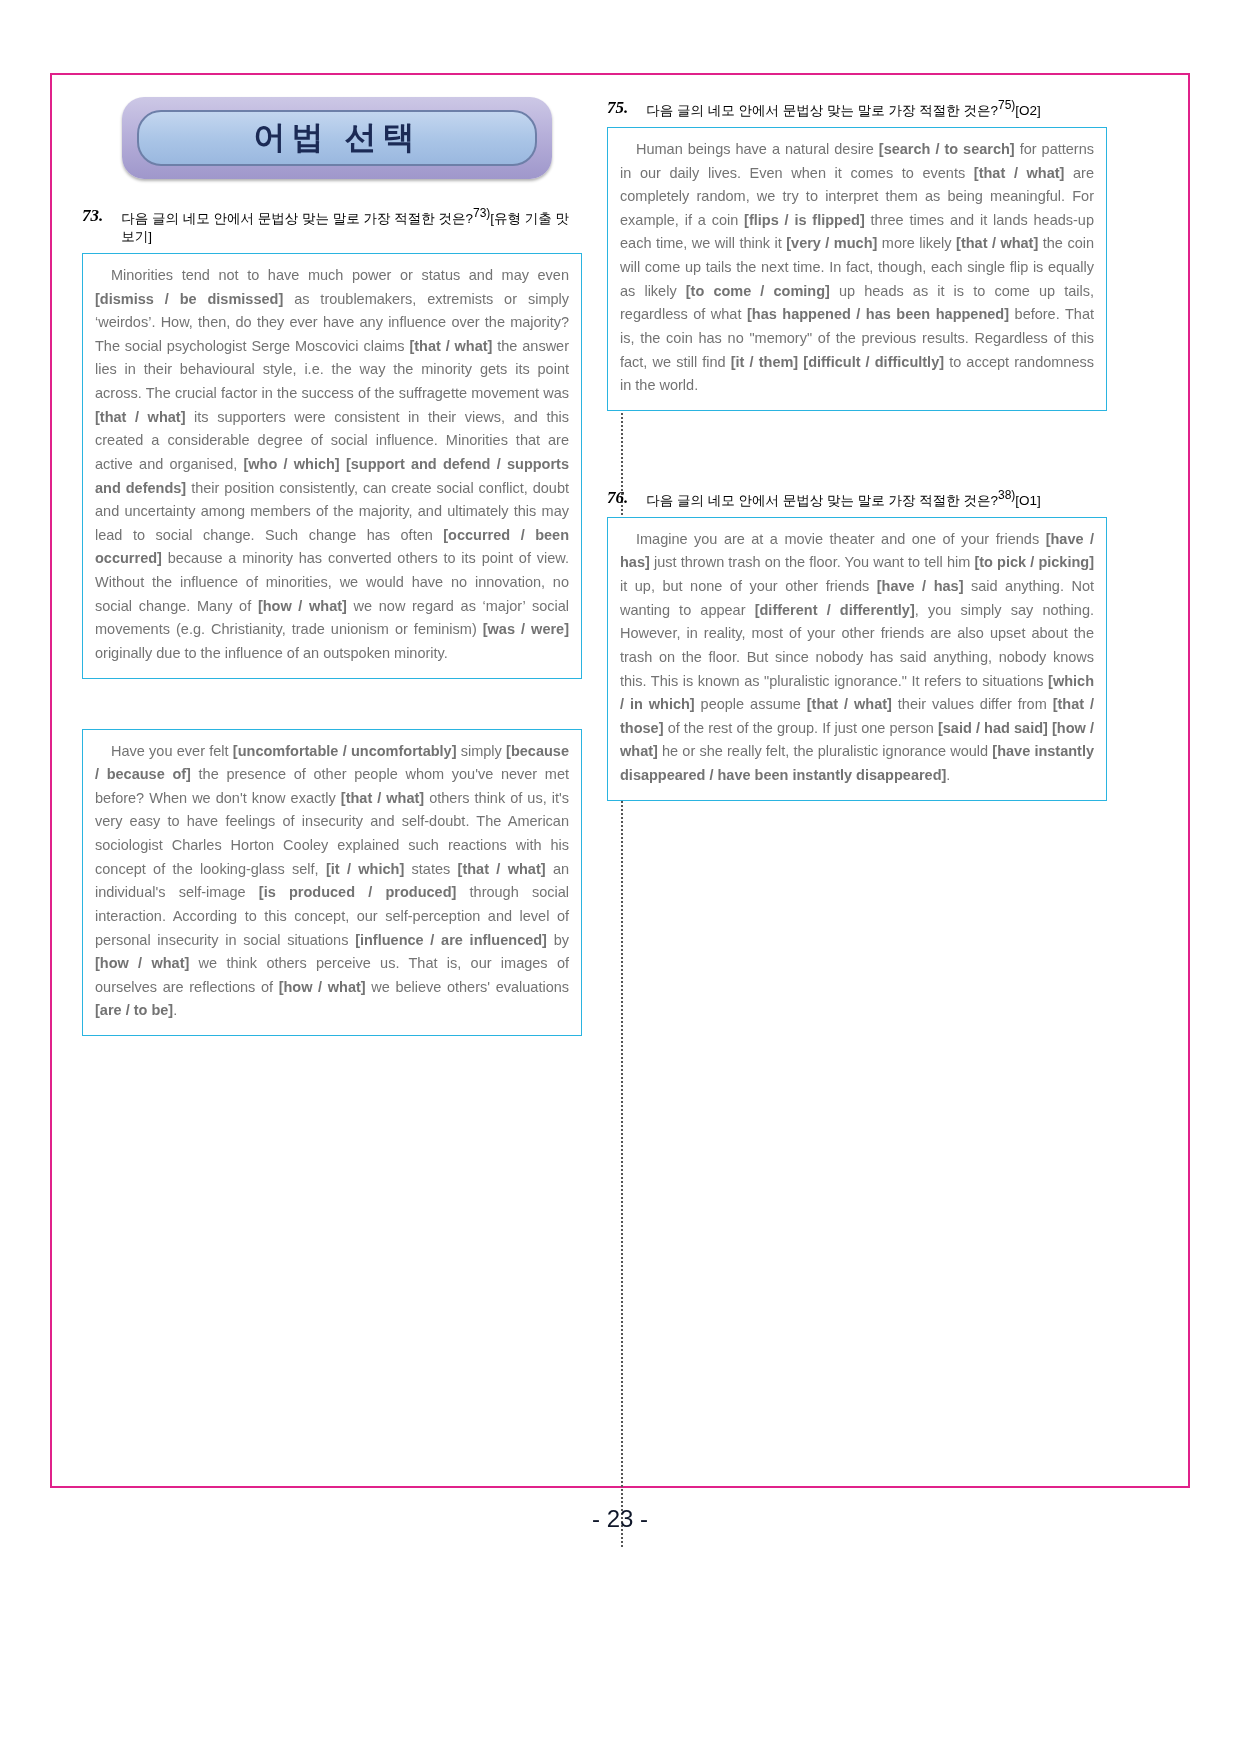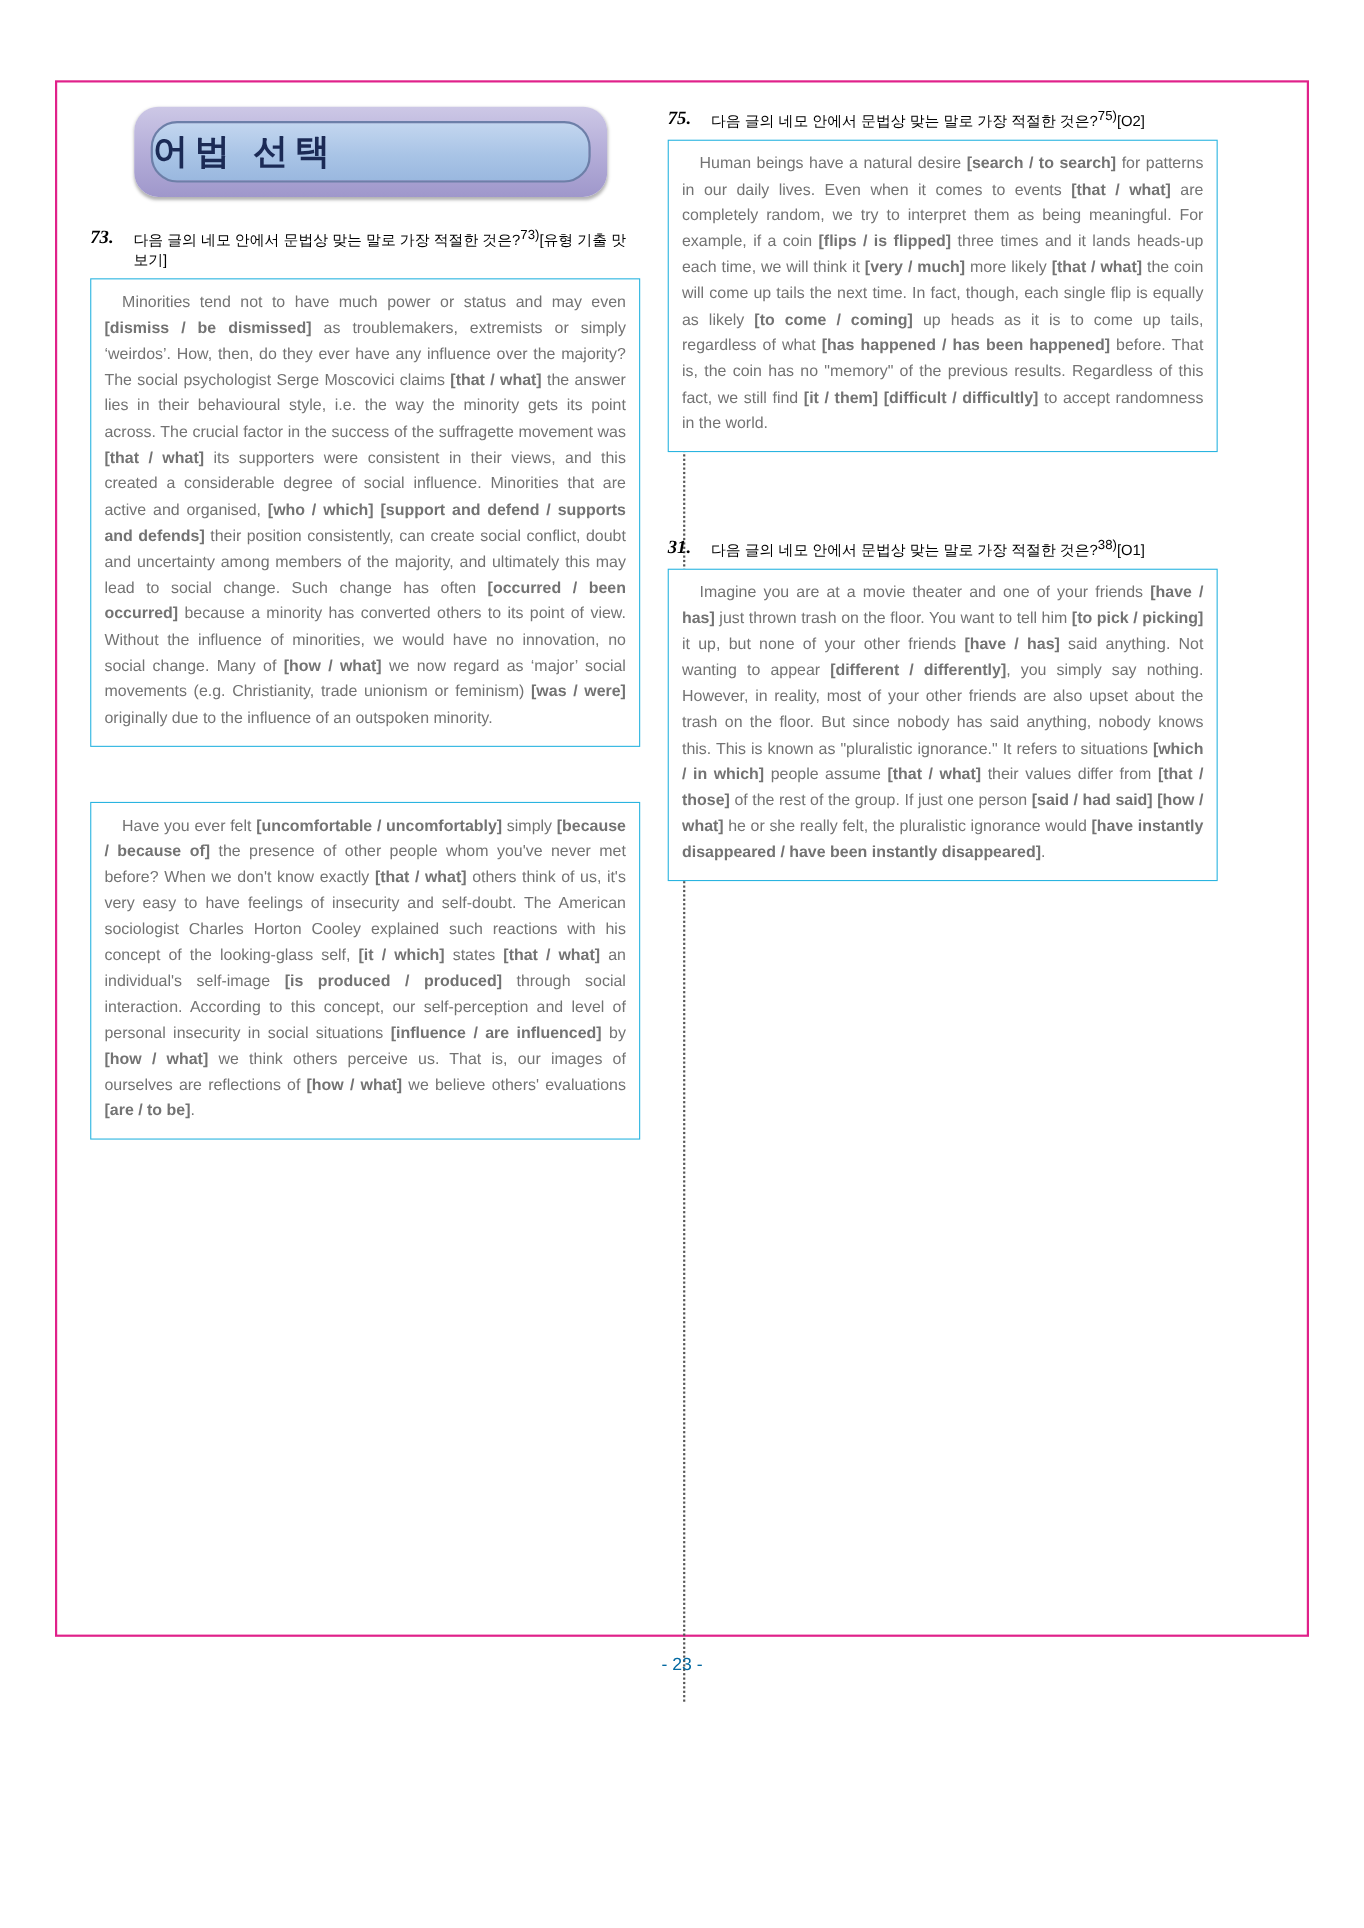--- a/index.html
+++ b/index.html
@@ -54,20 +54,21 @@
     box-sizing: border-box;
   }
   .title-inner {
     width: 396px;
     height: 52px;
     border-radius: 24px;
     background: linear-gradient(to bottom, #c3d6ef 0%, #a9c4e6 55%, #9ab8df 100%);
     border: 2px solid #6d7fa8;
     display: flex;
     align-items: center;
+    justify-content: center;
   }
   .title-text {
     font-size: 32px;
     font-weight: bold;
     color: #1b2a55;
     letter-spacing: 6px;
   }
 
   
   .qhead {
@@ -109,22 +110,22 @@
   .passage .ind { display: inline-block; width: 16px; }
   .ch { font-weight: bold; }
 
   
   .footer {
     position: absolute;
     left: 0;
     top: 1505px;
     width: 1240px;
     text-align: center;
-    font-size: 16px;
-    color: #0369a1;
+    font-size: 24px;
+    color: #0f172a;
     font-family: "Liberation Sans", sans-serif;
   }
   .spacer-lg { height: 50px; }
 </style>
 </head>
 <body>
 
 <div class="page">
 
   <div class="divider"></div>
@@ -153,21 +154,21 @@
 
     <div class="qhead" style="margin-top:22px">
       <span class="qnum">75.</span>
       <span class="qtext"><span>다음 글의 네모 안에서 문법상 맞는 말로 가장 적절한 것은?</span><span class="qsup">75)</span><span>[O2]</span></span>
     </div>
     <div class="passage"><span class="ind"></span><span>Human beings have a natural desire </span><span class="ch">[search / to search]</span><span> for patterns in our daily lives. Even when it comes to events </span><span class="ch">[that / what]</span><span> are completely random, we try to interpret them as being meaningful. For example, if a coin </span><span class="ch">[flips / is flipped]</span><span> three times and it lands heads-up each time, we will think it </span><span class="ch">[very / much]</span><span> more likely </span><span class="ch">[that / what]</span><span> the coin will come up tails the next time. In fact, though, each single flip is equally as likely </span><span class="ch">[to come / coming]</span><span> up heads as it is to come up tails, regardless of what </span><span class="ch">[has happened / has been happened]</span><span> before. That is, the coin has no "memory" of the previous results. Regardless of this fact, we still find </span><span class="ch">[it / them]</span><span> </span><span class="ch">[difficult / difficultly]</span><span> to accept randomness in the world.</span></div>
 
     <div class="spacer-lg"></div>
 
     <div class="qhead">
-      <span class="qnum">31.</span>
+      <span class="qnum">76.</span>
       <span class="qtext"><span>다음 글의 네모 안에서 문법상 맞는 말로 가장 적절한 것은?</span><span class="qsup">38)</span><span>[O1]</span></span>
     </div>
     <div class="passage"><span class="ind"></span><span>Imagine you are at a movie theater and one of your friends </span><span class="ch">[have / has]</span><span> just thrown trash on the floor. You want to tell him </span><span class="ch">[to pick / picking]</span><span> it up, but none of your other friends </span><span class="ch">[have / has]</span><span> said anything. Not wanting to appear </span><span class="ch">[different / differently]</span><span>, you simply say nothing. However, in reality, most of your other friends are also upset about the trash on the floor. But since nobody has said anything, nobody knows this. This is known as "pluralistic ignorance." It refers to situations </span><span class="ch">[which / in which]</span><span> people assume </span><span class="ch">[that / what]</span><span> their values differ from </span><span class="ch">[that / those]</span><span> of the rest of the group. If just one person </span><span class="ch">[said / had said]</span><span> </span><span class="ch">[how / what]</span><span> he or she really felt, the pluralistic ignorance would </span><span class="ch">[have instantly disappeared / have been instantly disappeared]</span><span>.</span></div>
 
   </div>
 
 </div>
 
 <div class="footer">- 23 -</div>
 

